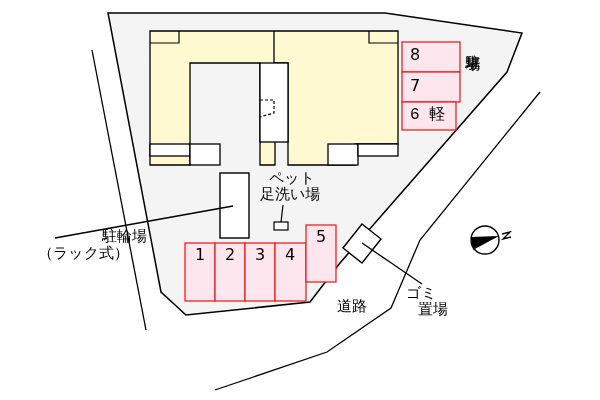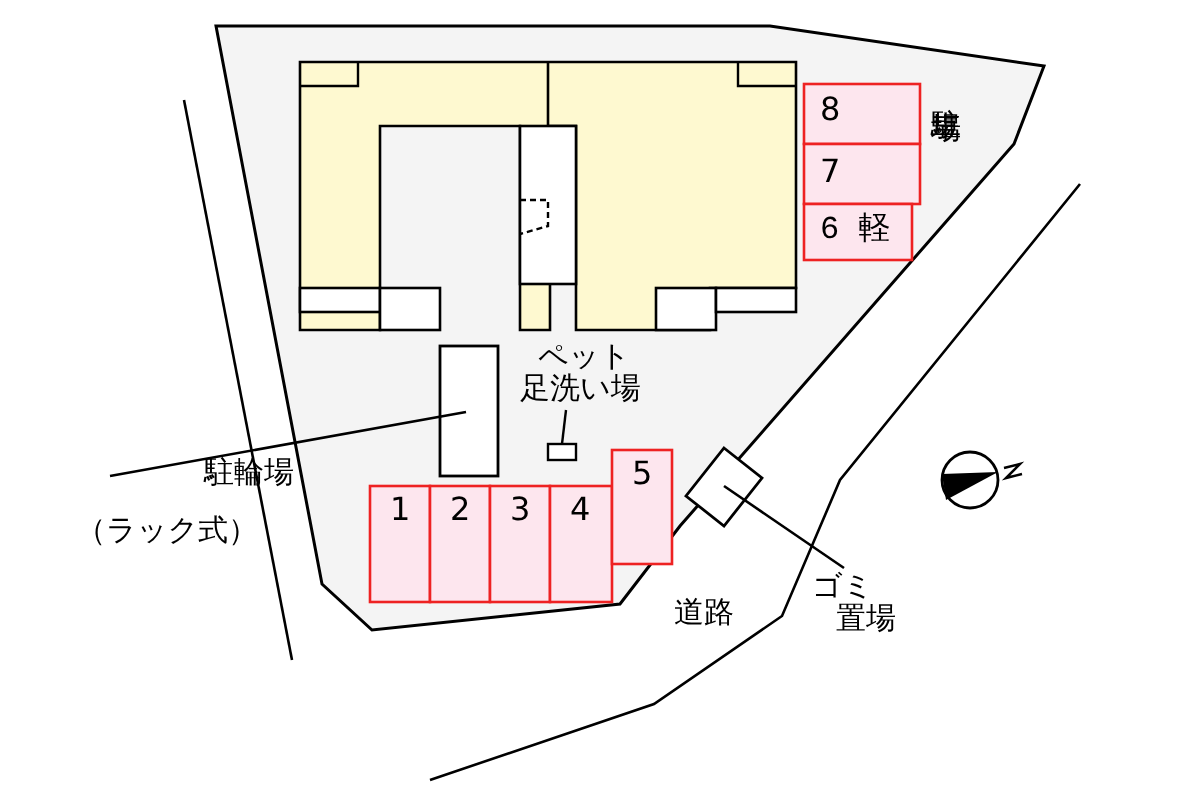--- a/index.html
+++ b/index.html
@@ -70,18 +70,18 @@
 <span class="lbl num" style="left:410px;top:78px;">7</span>
 <span class="lbl num" style="left:410px;top:107px;font-family:Liberation Mono, monospace;">6 軽</span>
 <span class="lbl num" style="left:195px;top:247px;">1</span>
 <span class="lbl num" style="left:225px;top:247px;">2</span>
 <span class="lbl num" style="left:255px;top:247px;">3</span>
 <span class="lbl num" style="left:285px;top:247px;">4</span>
 <span class="lbl num" style="left:316px;top:229px;">5</span>
 
 <span class="lbl jp vert" style="left:465px;top:42px;">駐車場</span>
 <span class="lbl jp" style="left:54px;top:229px;margin-left:48px;">駐輪場</span>
-<span class="lbl jp" style="left:38px;top:258px;">（ラック式）</span>
+<span class="lbl jp" style="left:38px;top:246px;">（ラック式）</span>
 <span class="lbl jp" style="left:269px;top:171px;">ペット</span>
 <span class="lbl jp" style="left:260px;top:187px;">足洗い場</span>
 <span class="lbl jp" style="left:406px;top:286px;">ゴミ</span>
 <span class="lbl jp" style="left:418px;top:302px;">置場</span>
 <span class="lbl jp" style="left:337px;top:299px;">道路</span>
 
 </body></html>

